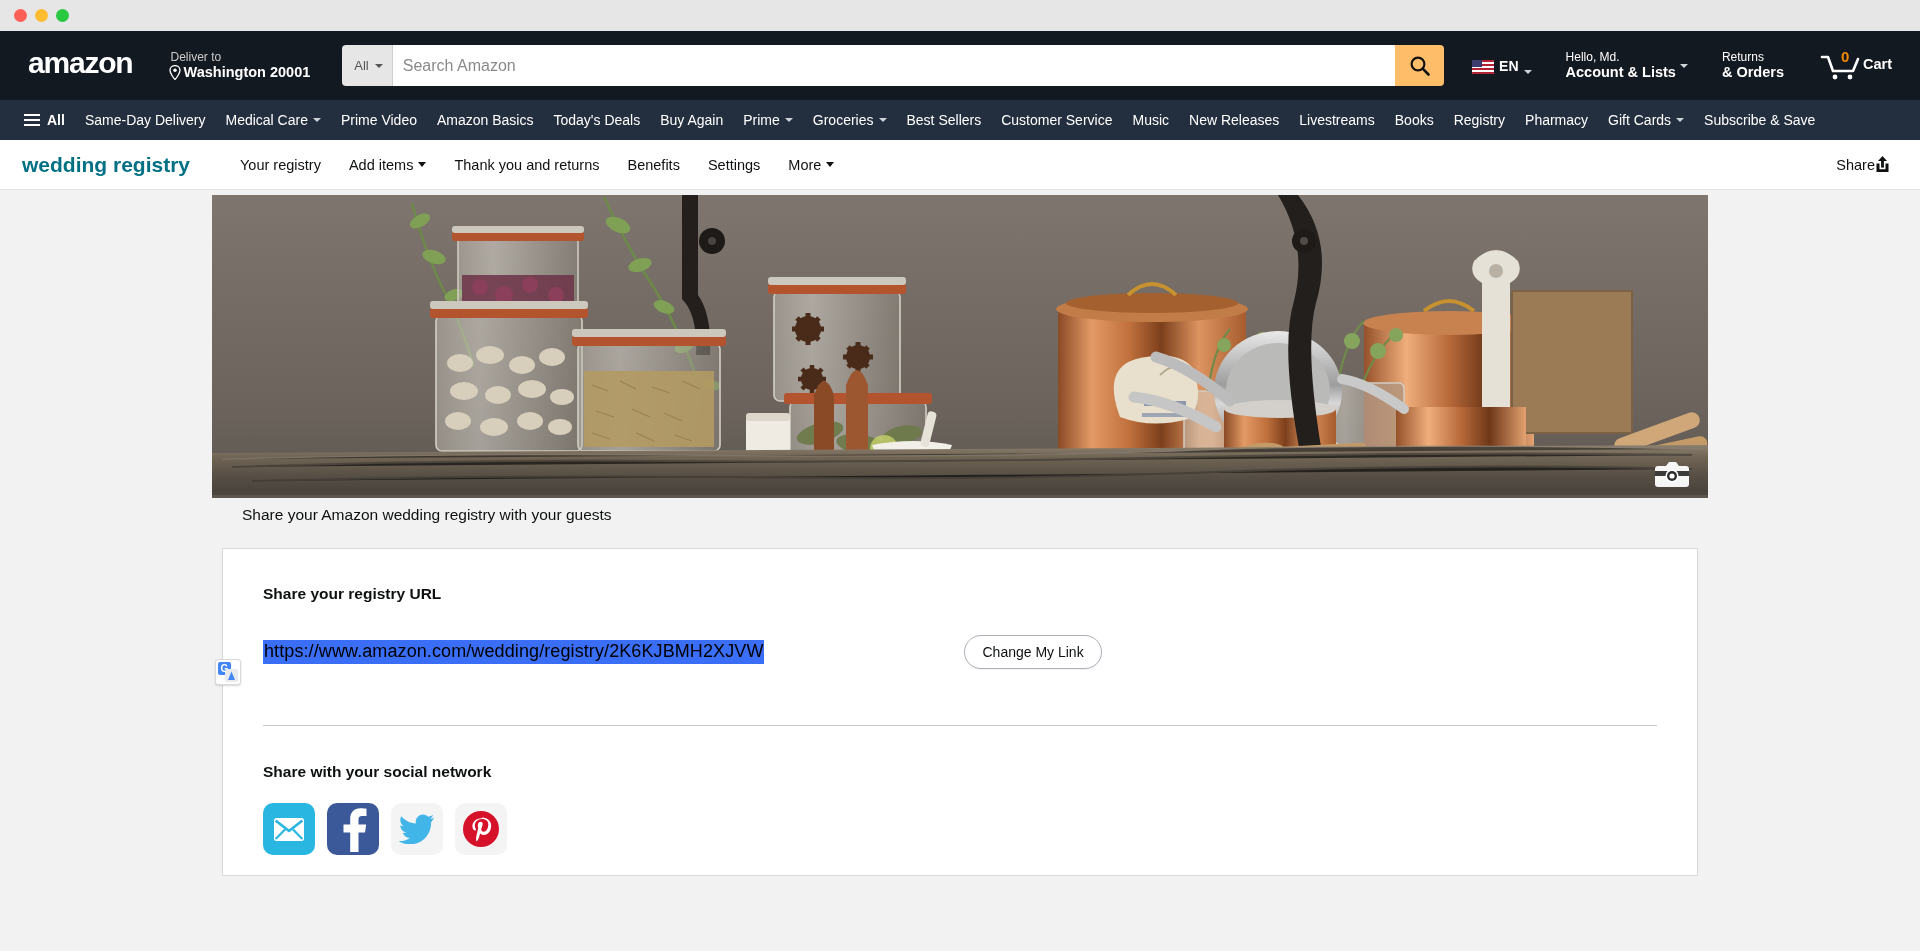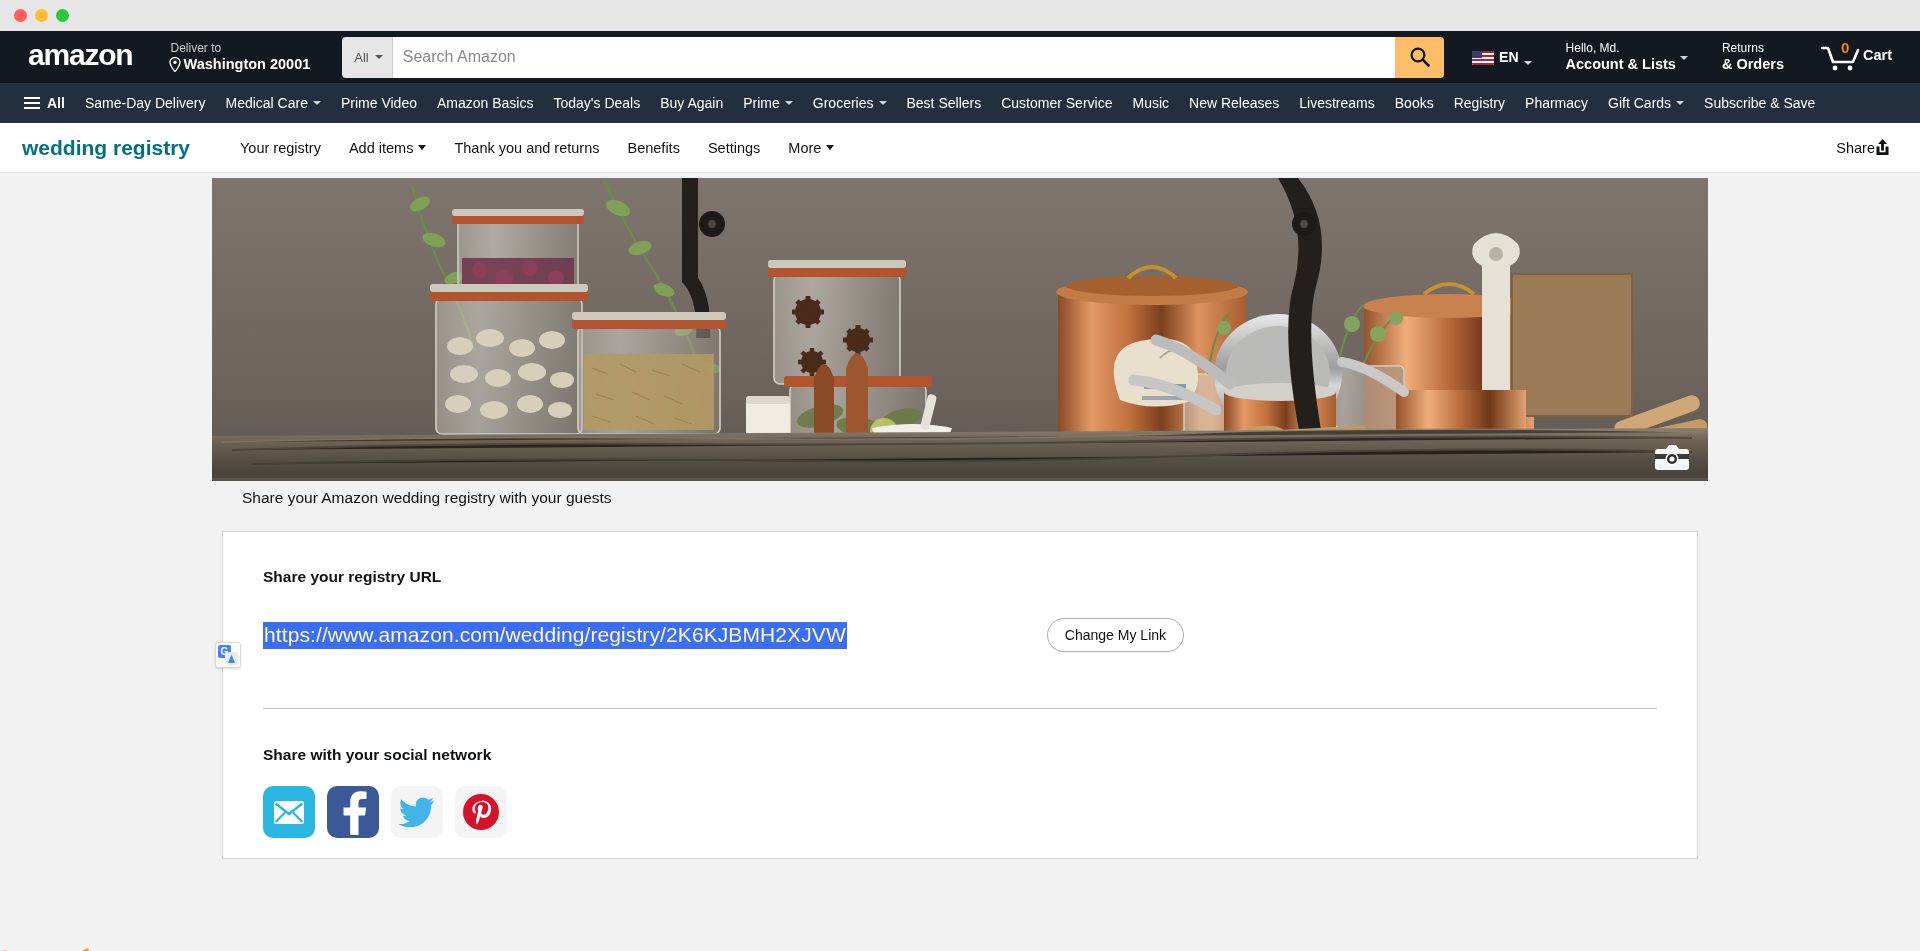--- a/index.html
+++ b/index.html
@@ -15,21 +15,21 @@
     height: 31px; background: #e6e6e6; display: flex; align-items: center;
     padding-left: 14px; gap: 8px;
   }
   .dot { width: 13px; height: 13px; border-radius: 50%; }
   .dot.red { background: #ff5f57; }
   .dot.yellow { background: #febc2e; }
   .dot.green { background: #28c840; }
 
   
   .amz-top {
-    height: 52px; background: #131921; display: flex; align-items: center;
+    height: 69px; background: #131921; display: flex; align-items: center;
     padding: 0 18px; color: #fff;
   }
   .logo-wrap {
     padding: 6px 9px 10px 9px; border: 1px solid transparent; border-radius: 2px;
     display: flex; align-items: flex-end; cursor: pointer;
   }
   .amz-logo-text {
     font-size: 30px; font-weight: 700; letter-spacing: -1.2px; line-height: .82;
     color: #fff; position: relative;
   }
@@ -150,21 +150,21 @@
   .page-sub { font-size: 15.5px; color: #0f1111; margin-top: 8px; }
 
   .card {
     width: 1476px; margin: 24px auto 0 auto; background: #fff;
     border: 1px solid #d5d9d9; padding: 36px 40px 20px 40px; min-height: 300px;
   }
   .card-h { font-size: 15.5px; font-weight: 700; color: #0f1111; }
 
   .url-row { display: flex; align-items: center; margin-top: 32px; position: relative; }
   .url-selected {
-    background: #3b6ef6; color: #fef9c3; font-size: 21px; padding: 1px 1px 2px 1px;
+    background: #3b6ef6; color: #000000; font-size: 18px; padding: 1px 1px 2px 1px;
     letter-spacing: .1px; cursor: text;
   }
   .translate-badge {
     position: absolute; left: -48px; top: 24px; width: 26px; height: 26px;
     border: 1px solid #d9d9d9; border-radius: 3px; background: #fff;
     display: flex; align-items: center; justify-content: center; cursor: pointer;
     box-shadow: 0 1px 2px rgba(0,0,0,.15);
   }
   .change-link-btn {
     margin-left: 200px; border: 1px solid #adb1b8; border-radius: 18px;

